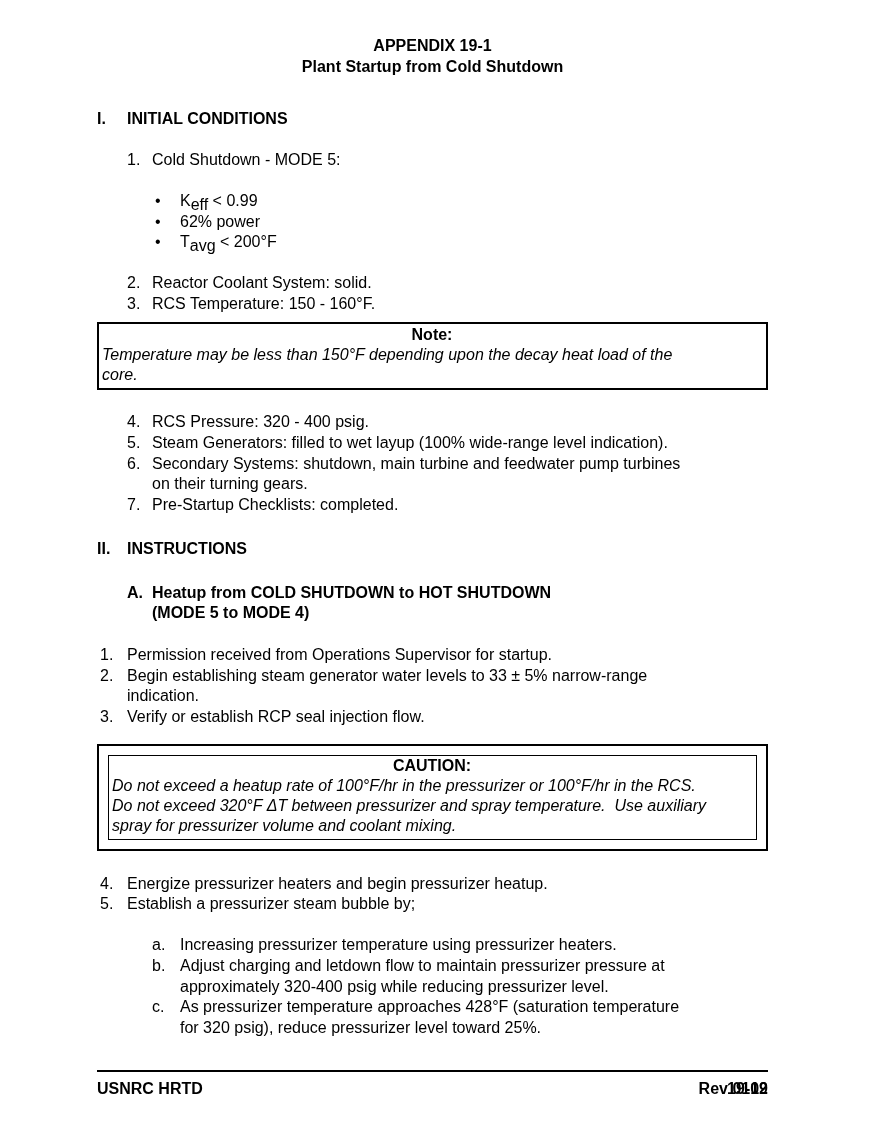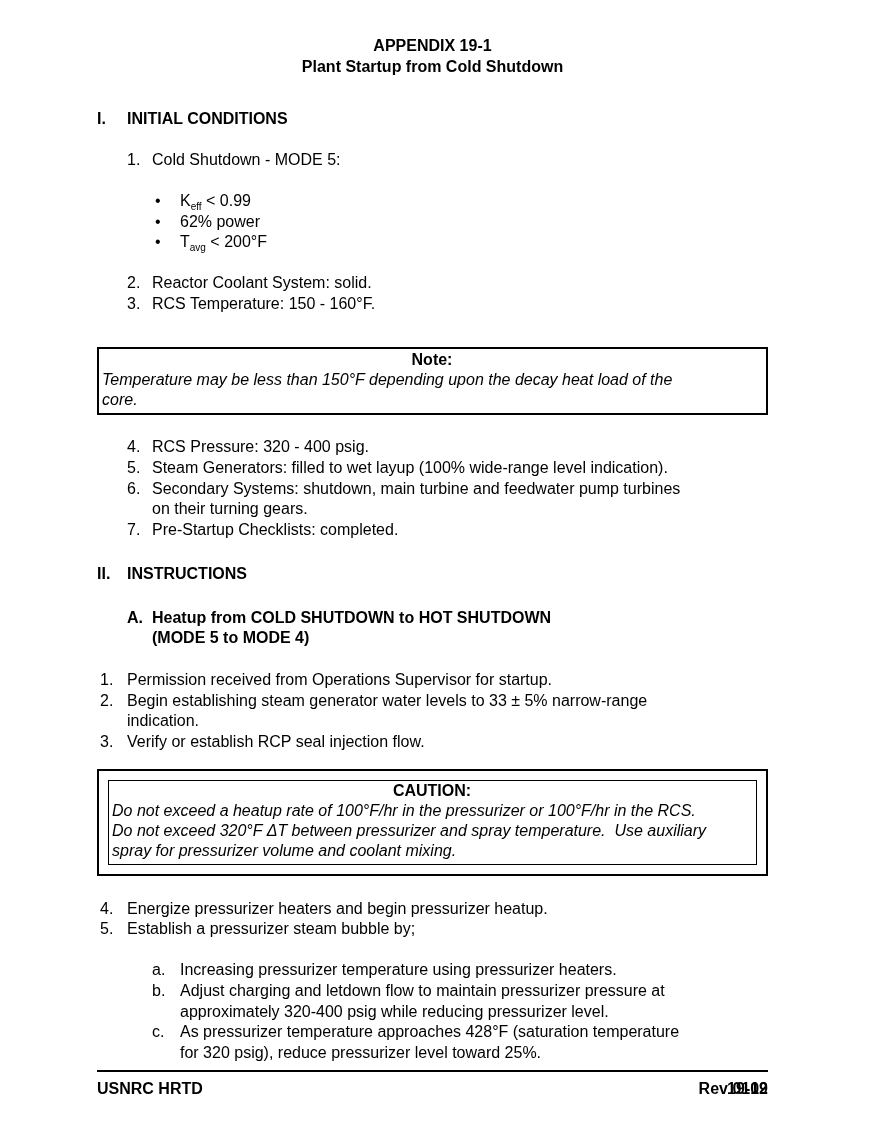--- a/index.html
+++ b/index.html
@@ -29,36 +29,36 @@
   .mt44 { margin-top: 23px; align-items: flex-end; }
 
   .list1 { margin-left: 30px; }
   .li { display: flex; }
   .li .num { flex: none; width: 25px; }
   .li .txt { flex: 1; }
 
   .bullets { margin-left: 58px; }
   .b-row { display: flex; }
   .b-row .mark { flex: none; width: 25px; }
-  sub.subsc { font-size: 10px; line-height: 0; }
+  sub.subsc { font-size: 16px; line-height: 0; }
 
   .list2 { margin-left: 3px; }
   .list2 .num { width: 27px; }
 
   .sublist { margin-left: 55px; }
   .sublist .num { width: 28px; }
 
   .hA { display: flex; font-weight: bold; margin-left: 30px; margin-top: 23px; }
   .hA .lbl { flex: none; width: 25px; }
 
   .note-box {
     border: 2px solid #000;
     line-height: 20px;
     padding: 1px 4px 3px 3px;
-    margin-top: 33px;
+    margin-top: 8px;
   }
   .caution-outer { border: 2px solid #000; padding: 9px; margin-top: 16px; }
   .caution-inner { border: 1px solid #000; line-height: 20px; padding: 0 4px 3px 3px; }
   .box-title { text-align: center; font-weight: bold; font-style: normal; }
   .box-body { font-style: italic; white-space: pre; }
 
   .footer {
     position: absolute;
     left: 97px;
     top: 1070px;

